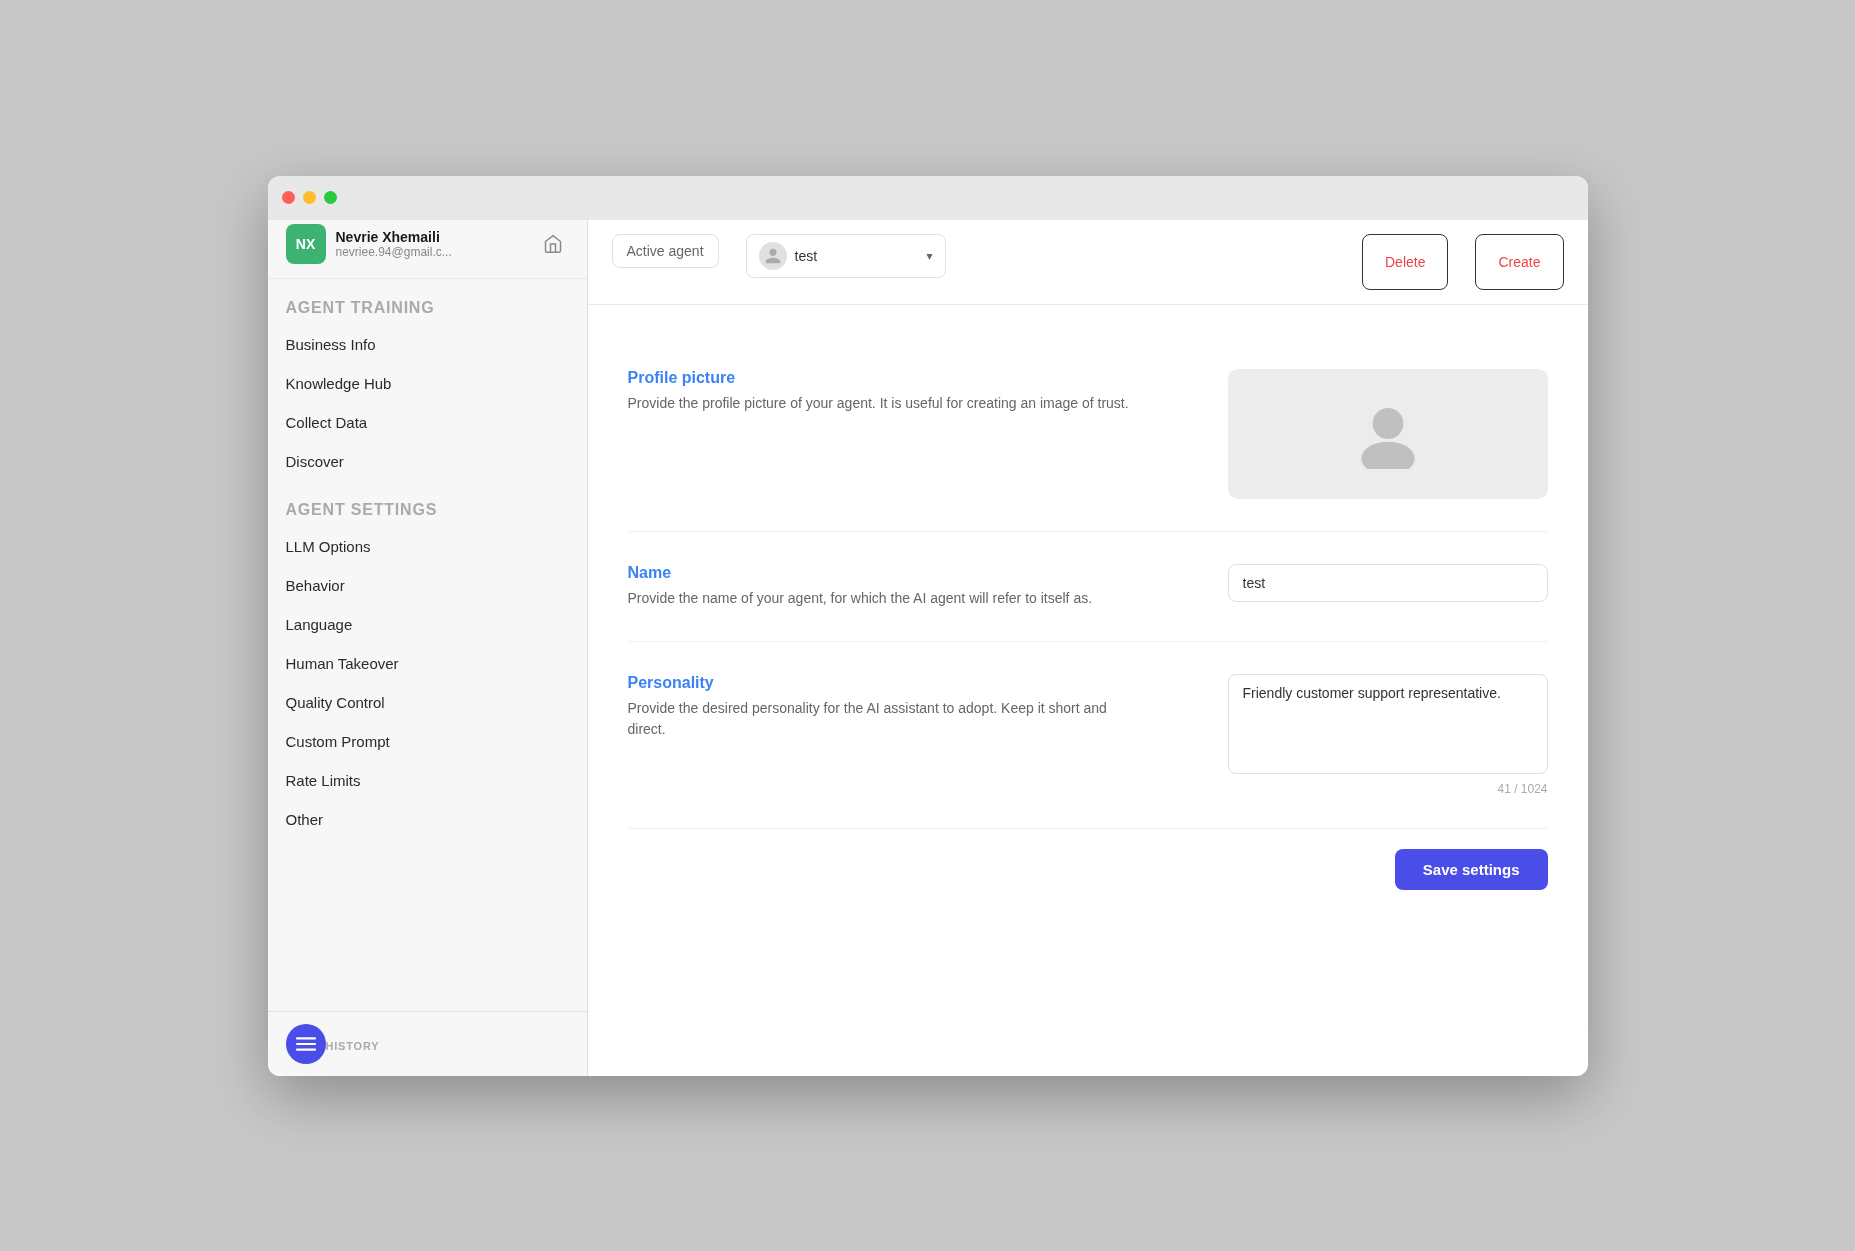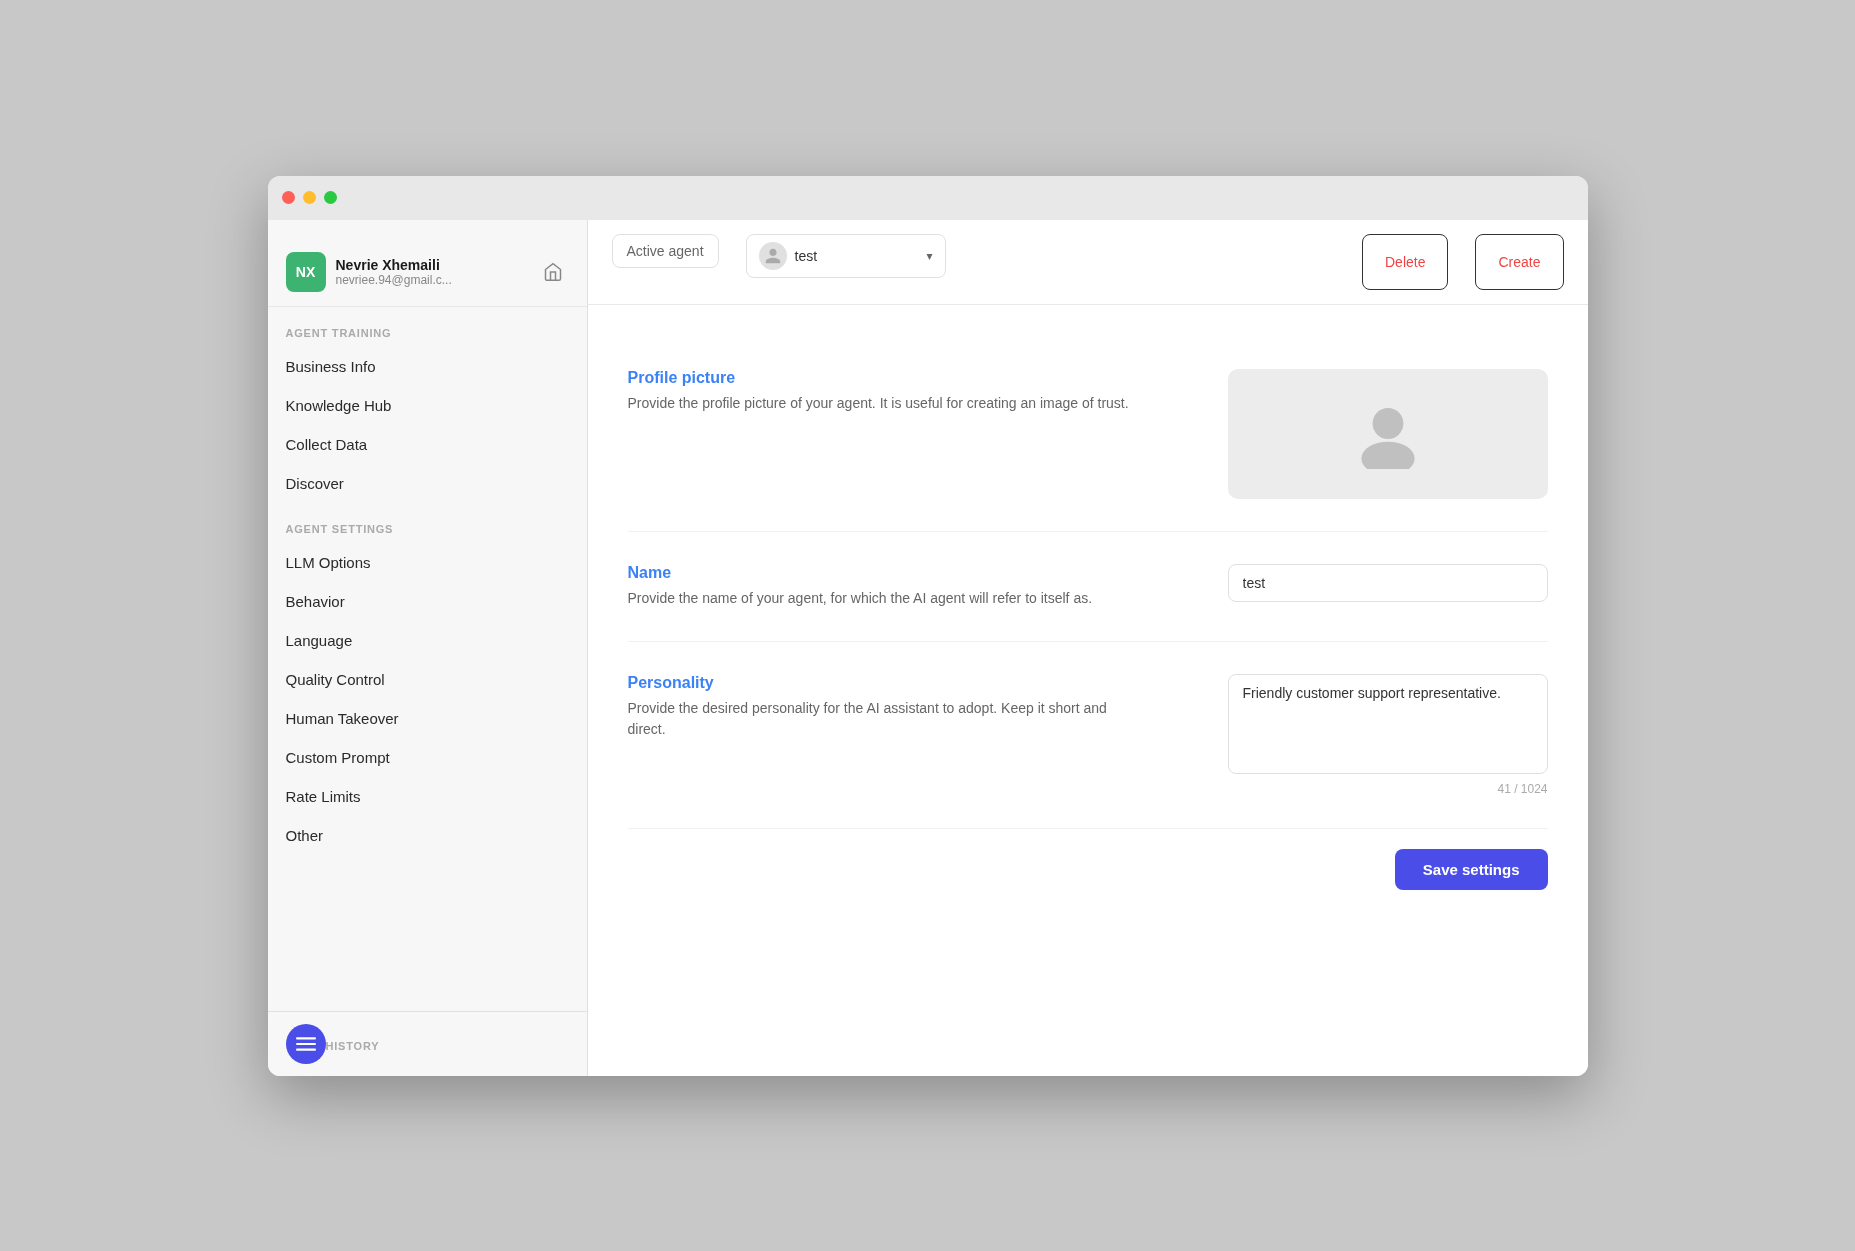--- a/index.html
+++ b/index.html
@@ -51,21 +51,21 @@
     .sidebar {
       width: 320px;
       background: #f7f7f7;
       border-right: 1px solid #e0e0e0;
       display: flex;
       flex-direction: column;
       overflow: hidden;
       flex-shrink: 0;
     }
     .sidebar-header {
-      padding: 32px 18px 14px 18px;
+      padding: 4px 18px 14px 18px;
       display: flex;
       align-items: center;
       justify-content: space-between;
       border-bottom: 1px solid #e8e8e8;
       flex-shrink: 0;
     }
     .user-info {
       display: flex;
       align-items: center;
       gap: 10px;
@@ -107,21 +107,21 @@
       padding-bottom: 20px;
     }
     .sidebar-scroll::-webkit-scrollbar {
       width: 6px;
     }
     .sidebar-scroll::-webkit-scrollbar-thumb {
       background: #ccc;
       border-radius: 3px;
     }
     .sidebar-section-label {
-      font-size: 11px;
+      font-size: 16px;
       font-weight: 600;
       color: #aaa;
       letter-spacing: 0.8px;
       padding: 20px 8px 8px 18px;
       text-transform: uppercase;
     }
     .sidebar-item {
       padding: 11px 18px;
       font-size: 15px;
       color: #2a2a2a;
@@ -374,22 +374,22 @@
           <div class="sidebar-item">Business Info</div>
           <div class="sidebar-item">Knowledge Hub</div>
           <div class="sidebar-item">Collect Data</div>
           <div class="sidebar-item">Discover</div>
 
           <div class="sidebar-section-label">AGENT SETTINGS</div>
 
           <div class="sidebar-item">LLM Options</div>
           <div class="sidebar-item">Behavior</div>
           <div class="sidebar-item">Language</div>
+          <div class="sidebar-item">Human Takeover</div>
           <div class="sidebar-item">Quality Control</div>
-          <div class="sidebar-item">Human Takeover</div>
           <div class="sidebar-item">Custom Prompt</div>
           <div class="sidebar-item">Rate Limits</div>
           <div class="sidebar-item">Other</div>
         </div>
       </div>
 
       <div class="sidebar-bottom">
         <div style="display:flex; align-items:center; ">
           <div class="sidebar-bottom-btn">
             <svg viewBox="0 0 24 24" fill="white">

